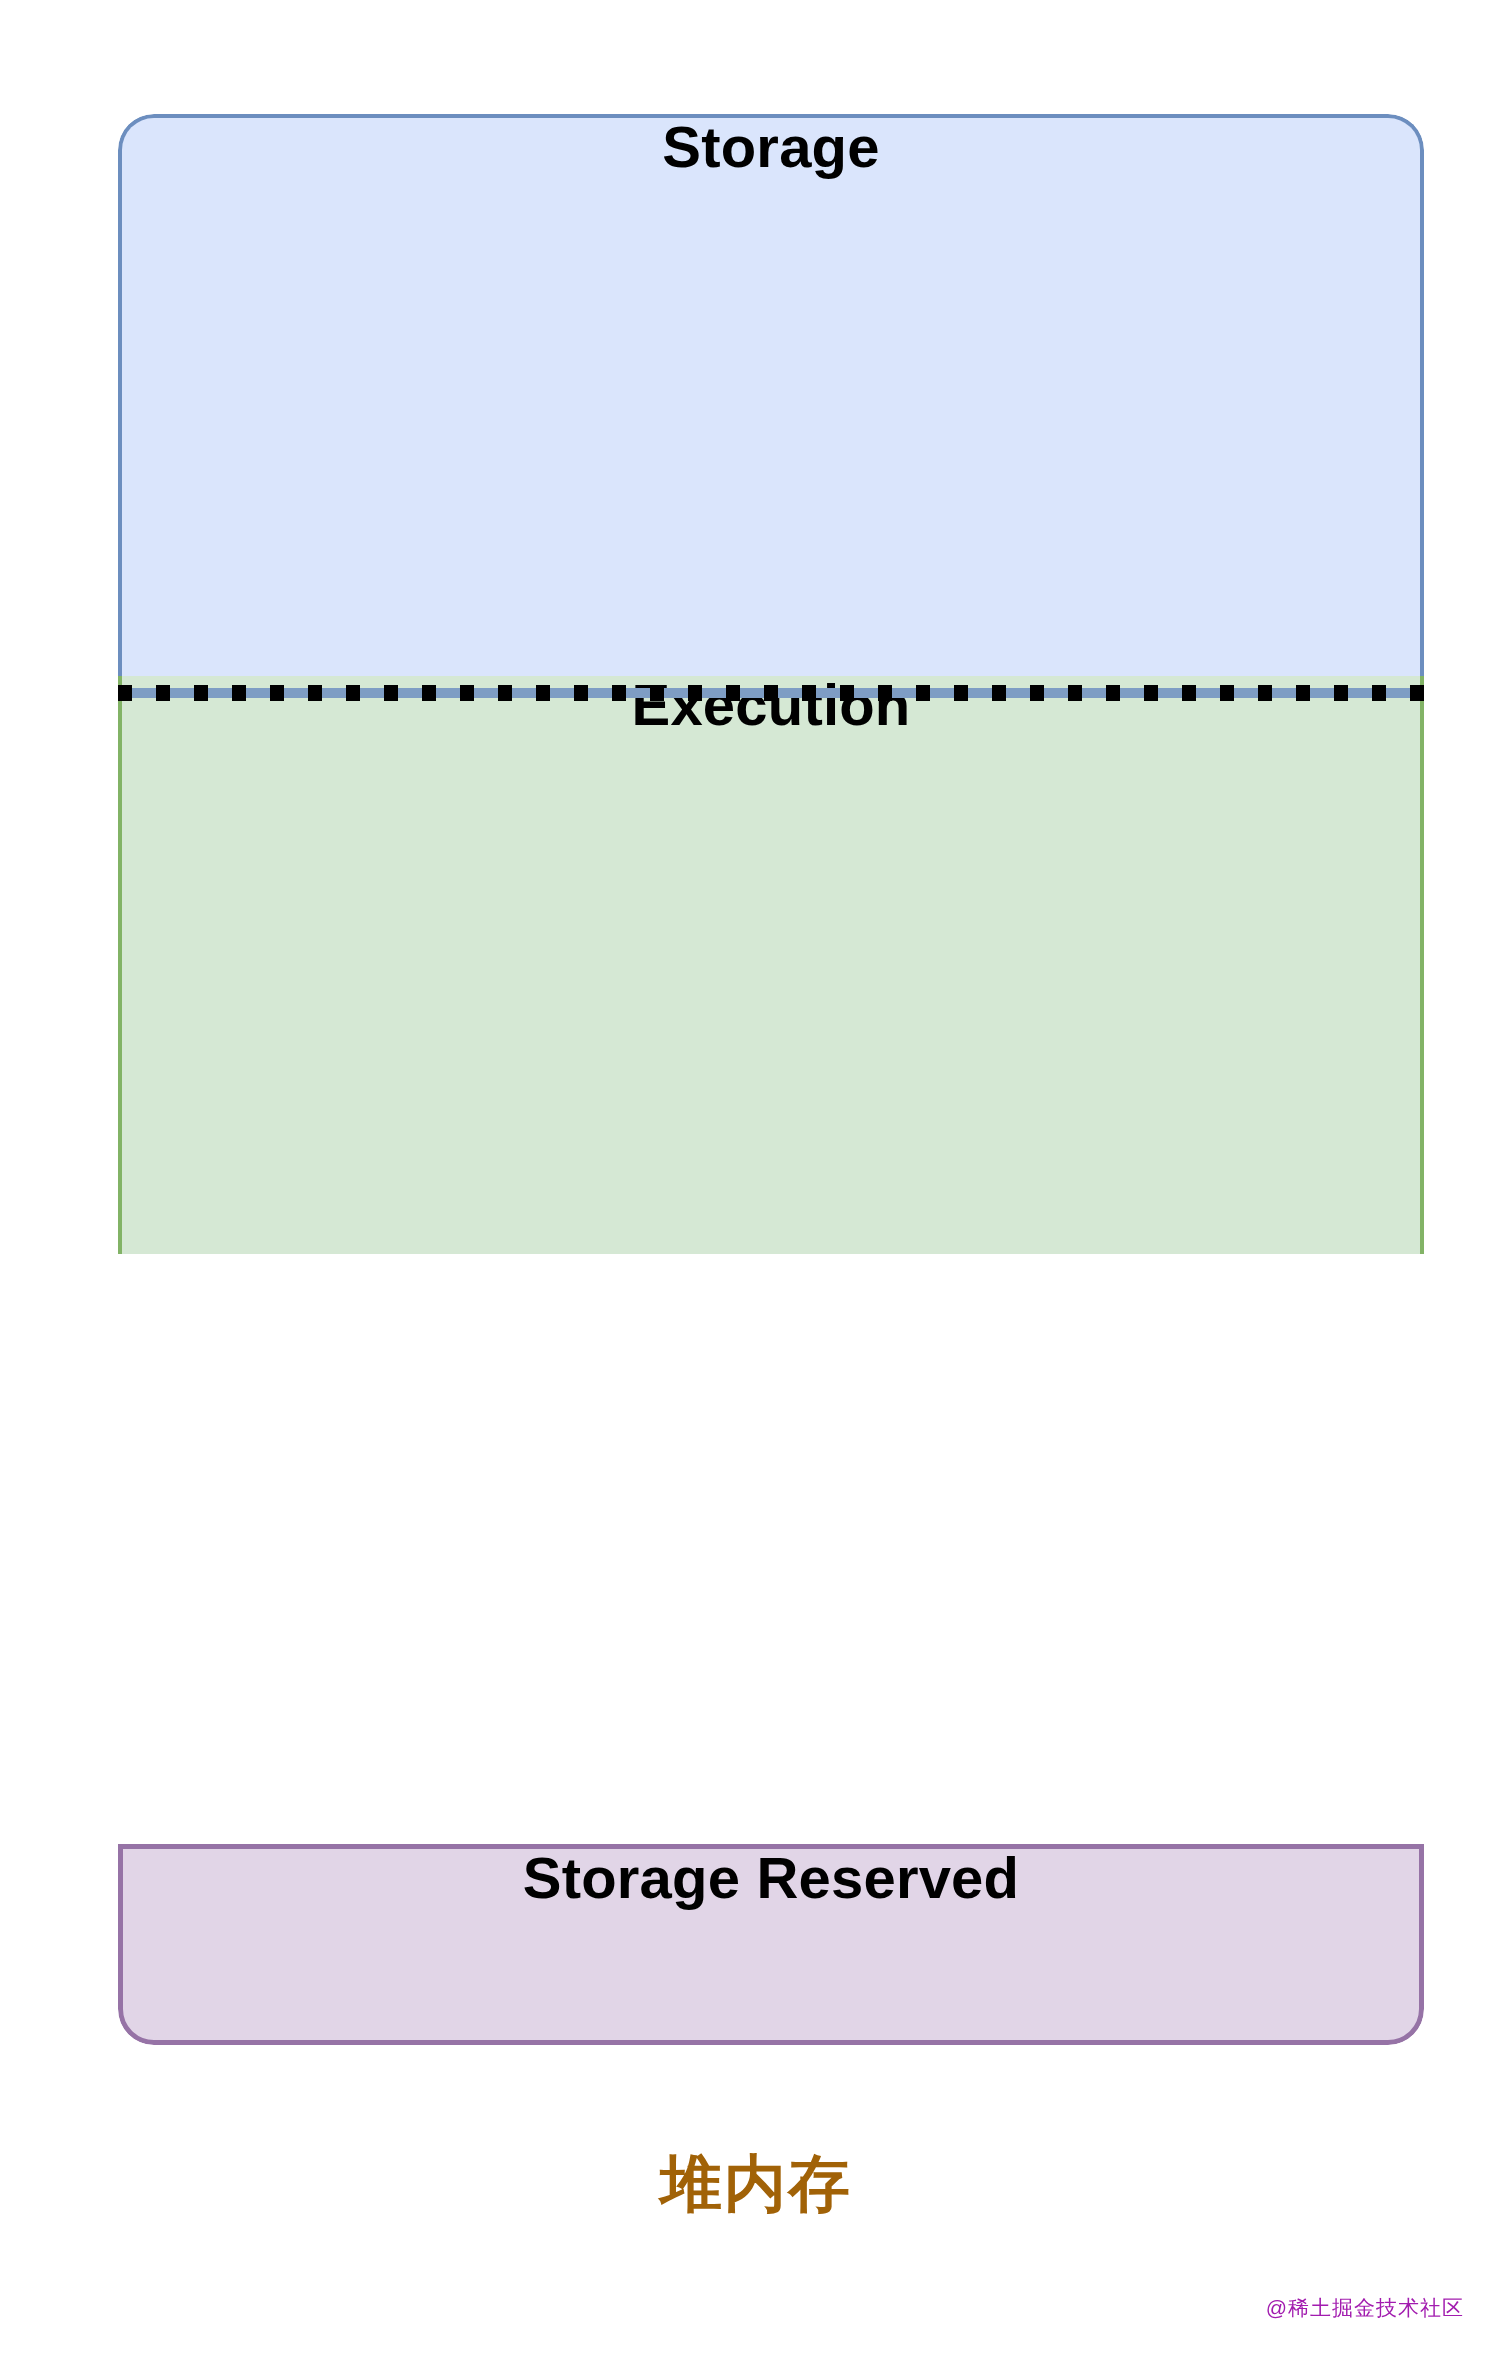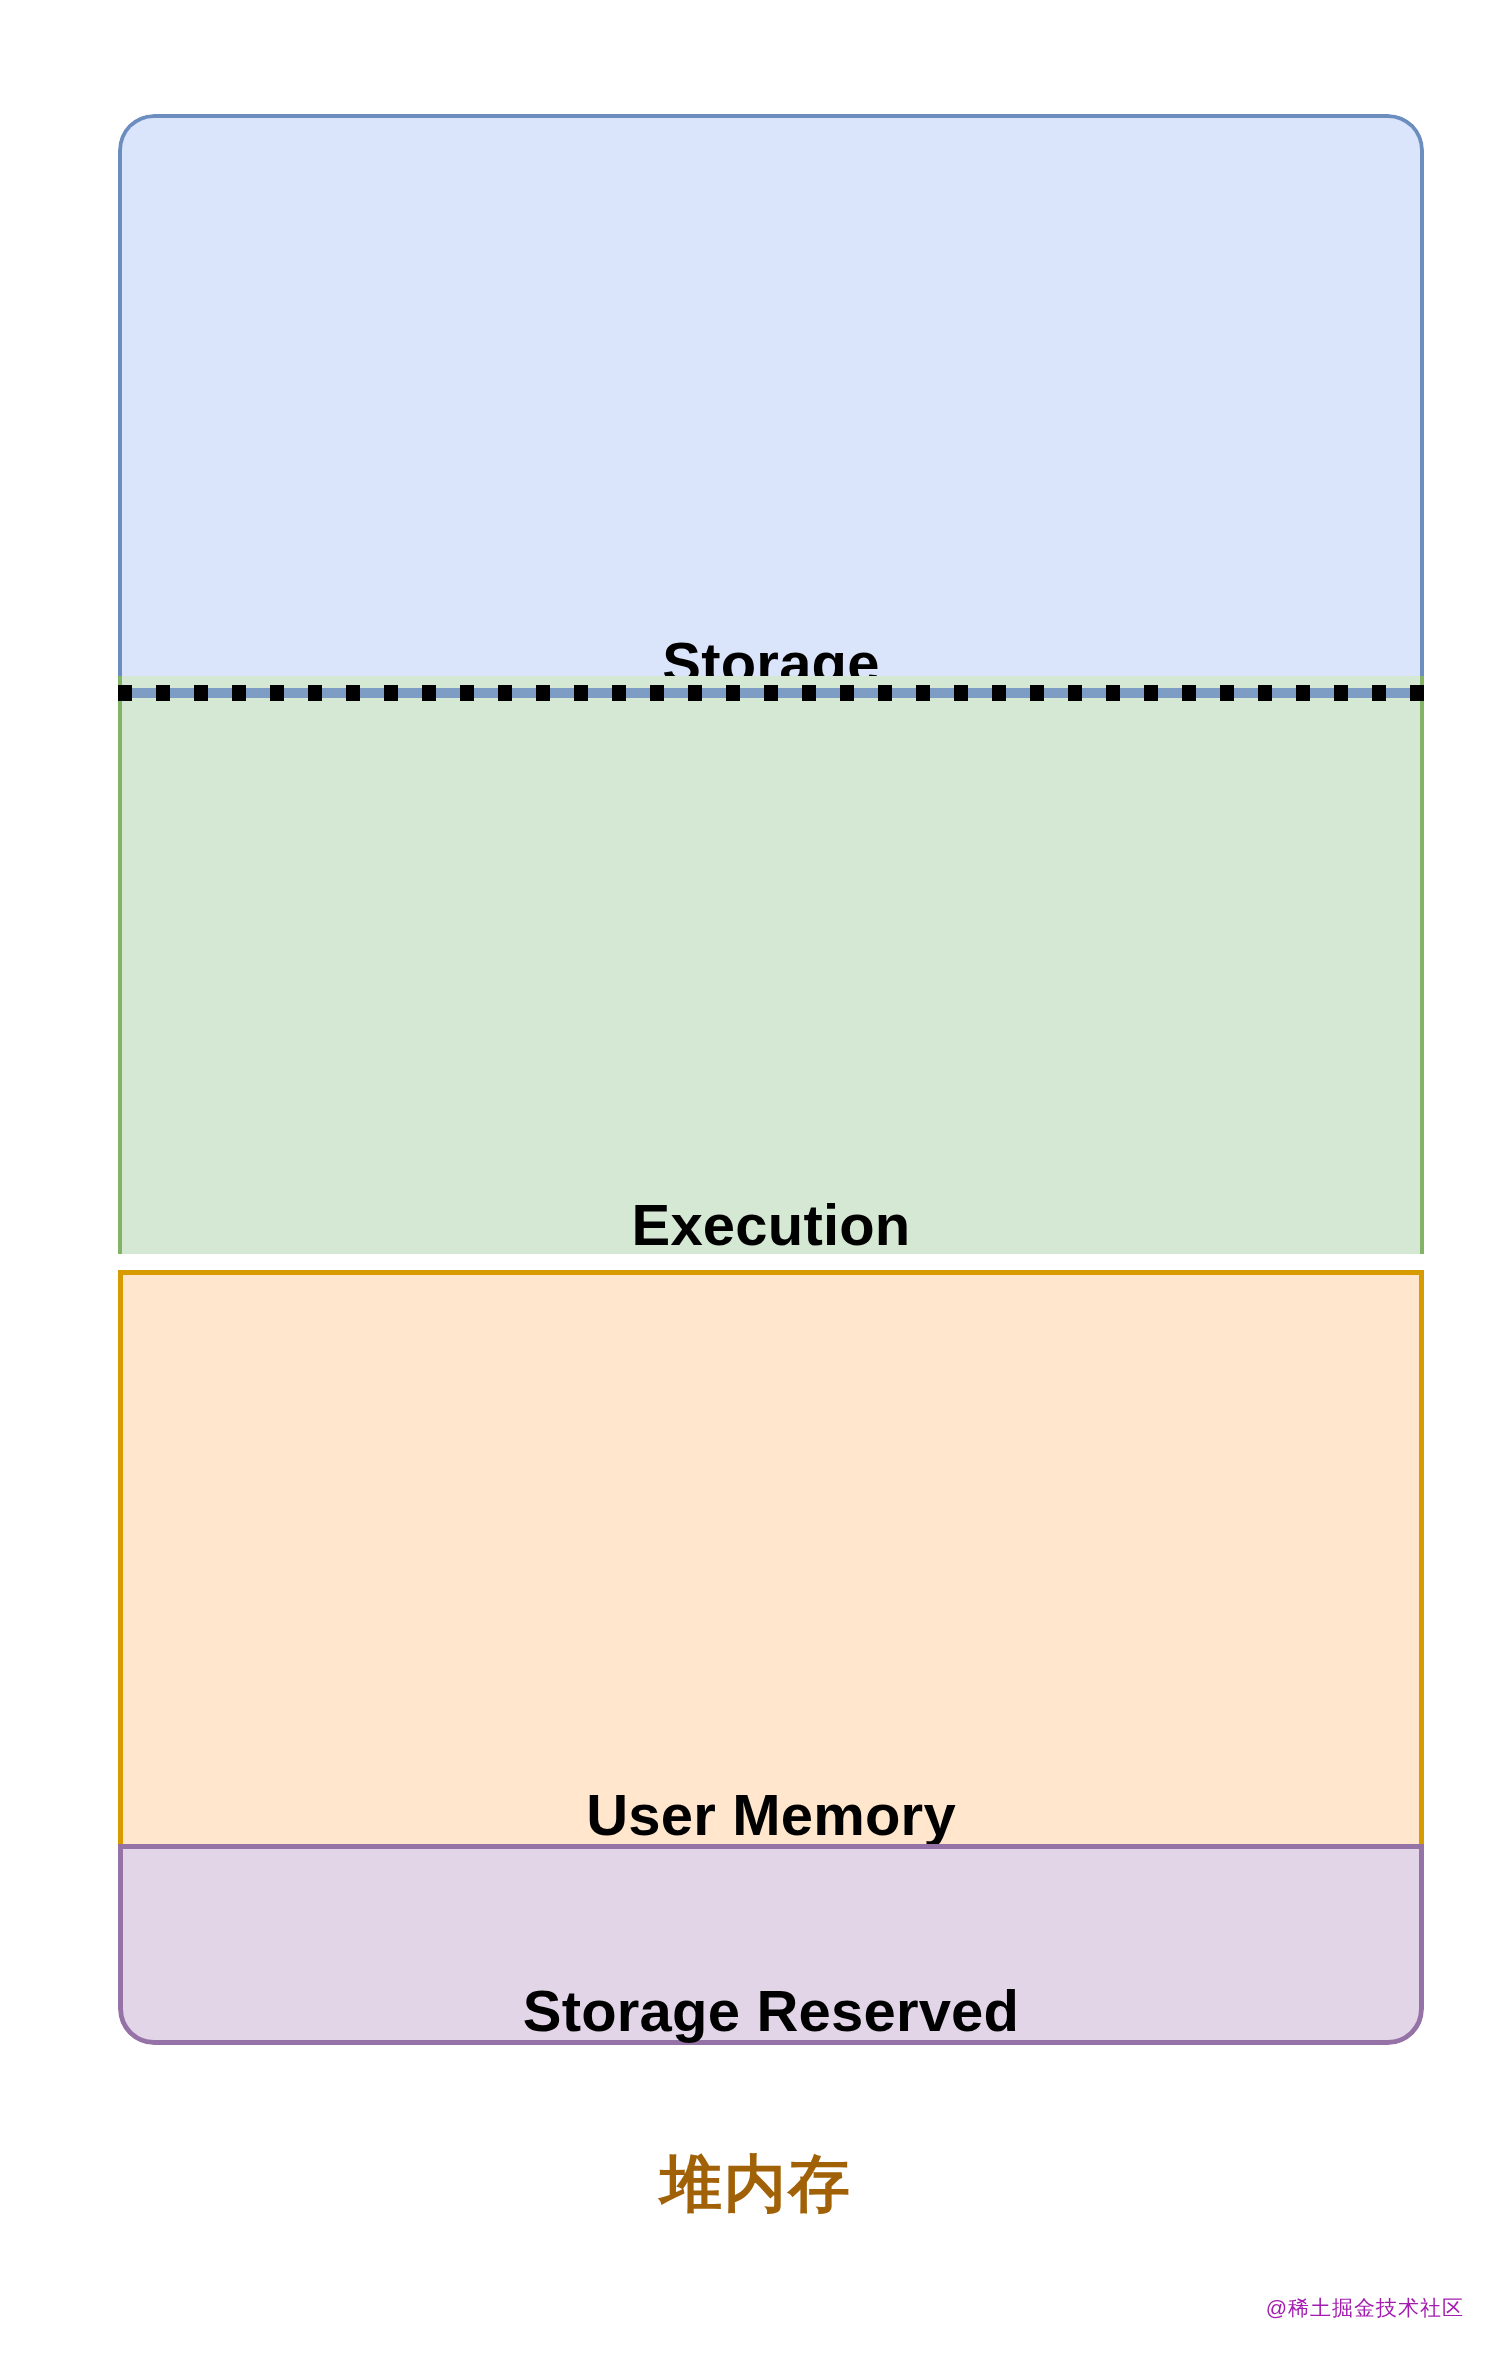--- a/index.html
+++ b/index.html
@@ -27,21 +27,21 @@
     overflow: hidden;
     box-sizing: border-box;
   }
 
   .region {
     position: absolute;
     left: 0;
     width: 100%;
     box-sizing: border-box;
     display: flex;
-    align-items: flex-end;
+    align-items: flex-start;
     justify-content: center;
   }
 
   .region-label {
     font-weight: bold;
     color: #000000;
     letter-spacing: 0.2px;
     line-height: 1;
     text-align: center;
     white-space: nowrap;
@@ -148,23 +148,20 @@
   </div>
 
   <div id="storage-execution-divider">
     <div class="dots"></div>
   </div>
 
   <div class="region" id="region-execution">
     <span class="region-label">Execution</span>
   </div>
 
-  <div class="region" id="region-user-memory">
-    <span class="region-label">User Memory</span>
-  </div>
 
   <div class="region" id="region-system-reserved">
     <span class="region-label">Storage Reserved</span>
   </div>
 
 </div>
 
 <div id="diagram-caption">堆内存</div>
 
 <div id="watermark">@稀土掘金技术社区</div>

